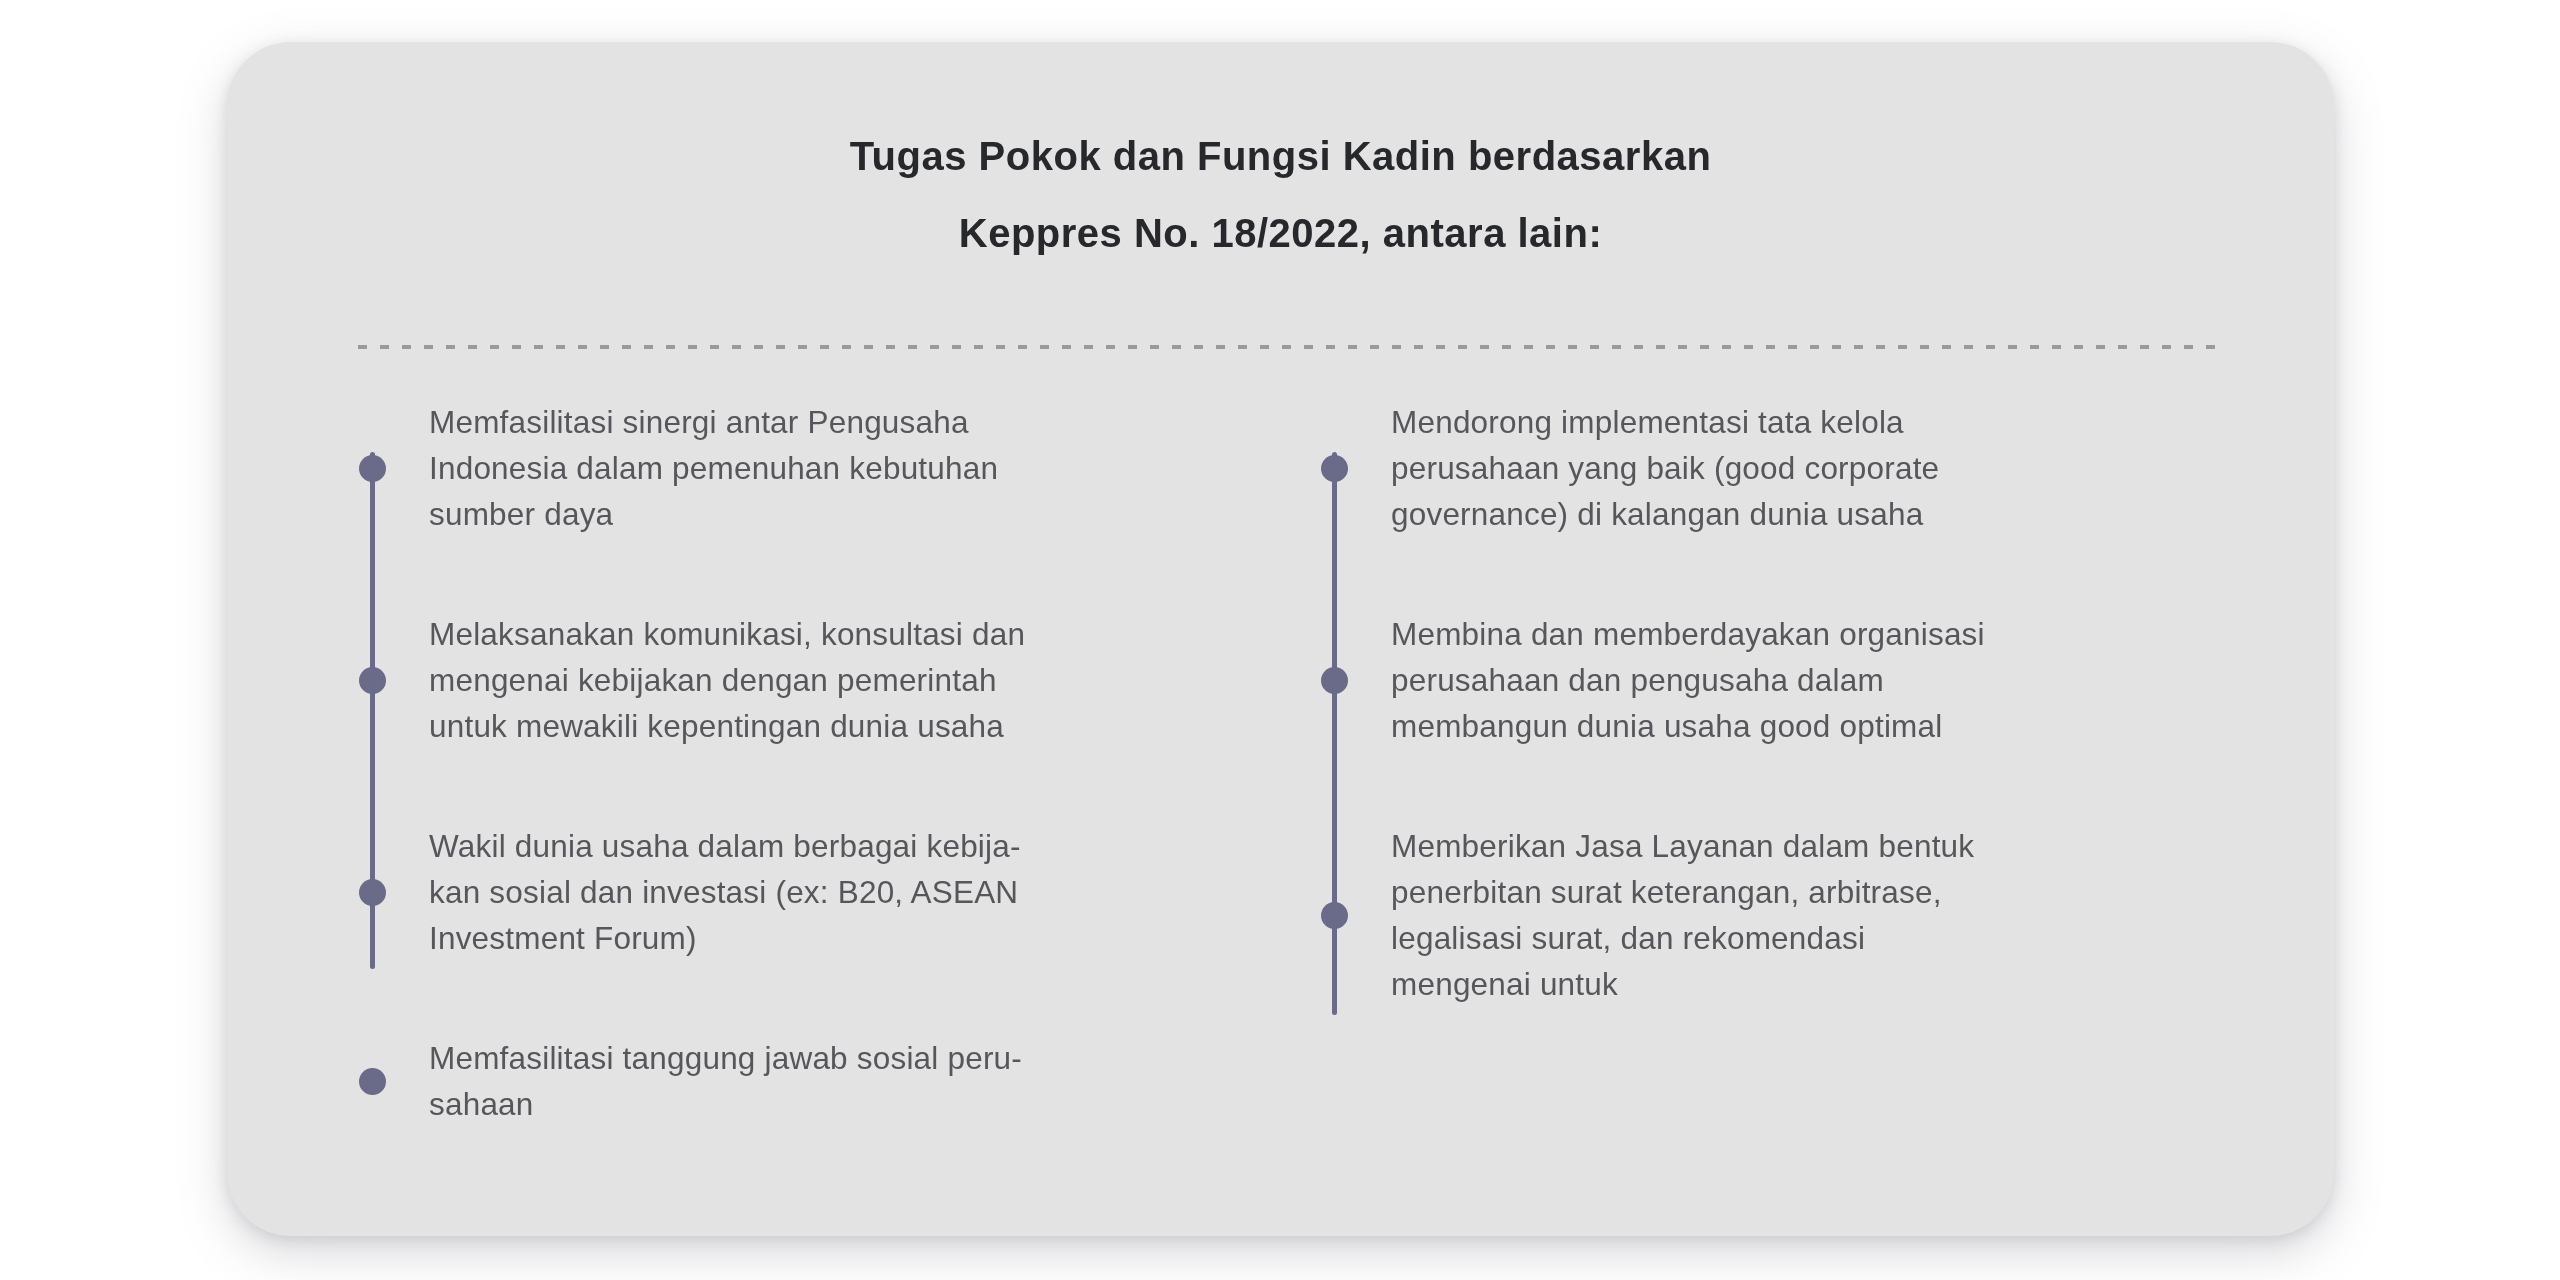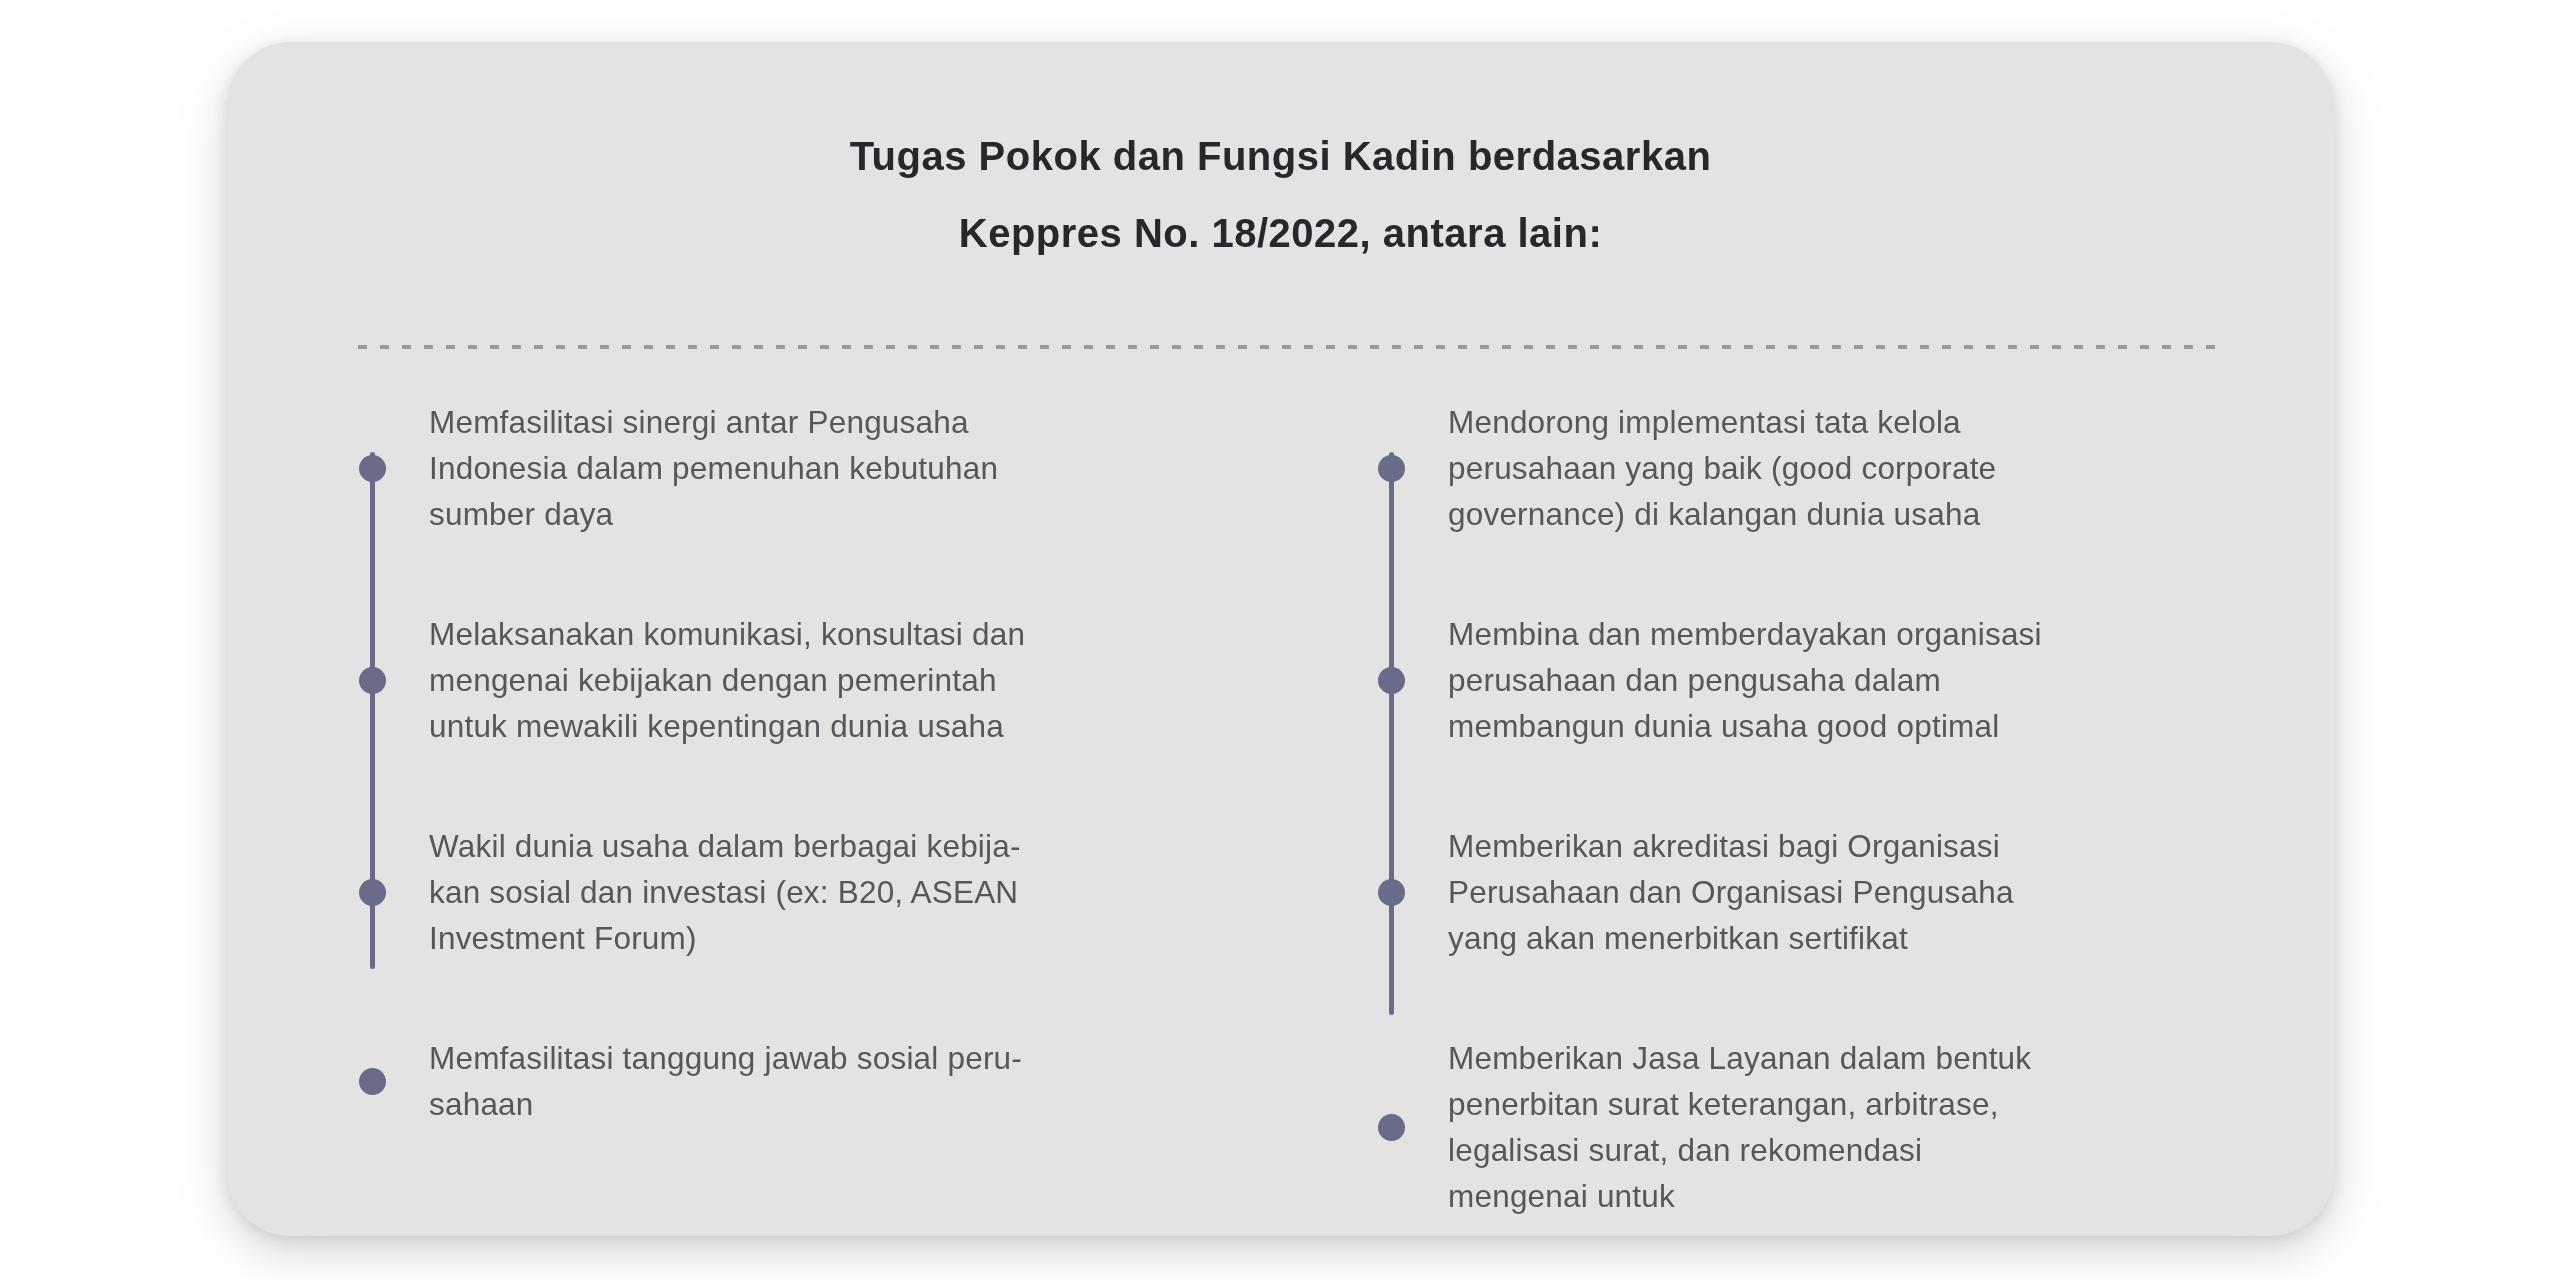--- a/index.html
+++ b/index.html
@@ -33,21 +33,21 @@
   .divider{
     position:absolute;top:303px;left:131px;right:111px;height:4px;
     background:repeating-linear-gradient(to right, var(--divider) 0 9px, transparent 9px 22px);
   }
   .columns{position:absolute;top:0;left:0;width:100%;height:100%;}
   .column{
     position:absolute;top:341px;
     display:flex;flex-direction:column;gap:42px;
   }
   .column.left{left:186px;width:880px;}
-  .column.right{left:1205px;width:890px;justify-content:flex-end;}
+  .column.right{left:1148px;width:890px;justify-content:flex-end;}
   .item{position:relative;}
   .item-text{
     margin:16px;
     font-size:31.5px;line-height:46px;letter-spacing:0.2px;
     color:var(--body-text);
     white-space:pre-line;
   }
   .dot{
     position:absolute;left:-54px;top:50%;
     width:27px;height:27px;margin-top:-13.5px;
@@ -108,26 +108,20 @@
 governance) di kalangan dunia usaha</p>
       </div>
       <div class="item">
         <span class="dot"></span>
         <p class="item-text">Membina dan memberdayakan organisasi
 perusahaan dan pengusaha dalam
 membangun dunia usaha good optimal</p>
       </div>
       <div class="item">
         <span class="dot"></span>
-        <p class="item-text">Memberikan akreditasi bagi Organisasi
-Perusahaan dan Organisasi Pengusaha
-yang akan menerbitkan sertifikat</p>
-      </div>
-      <div class="item">
-        <span class="dot"></span>
         <p class="item-text">Memberikan Jasa Layanan dalam bentuk
 penerbitan surat keterangan, arbitrase,
 legalisasi surat, dan rekomendasi
 mengenai untuk</p>
       </div>
     </div>
 
   </div>
 </div>
 

